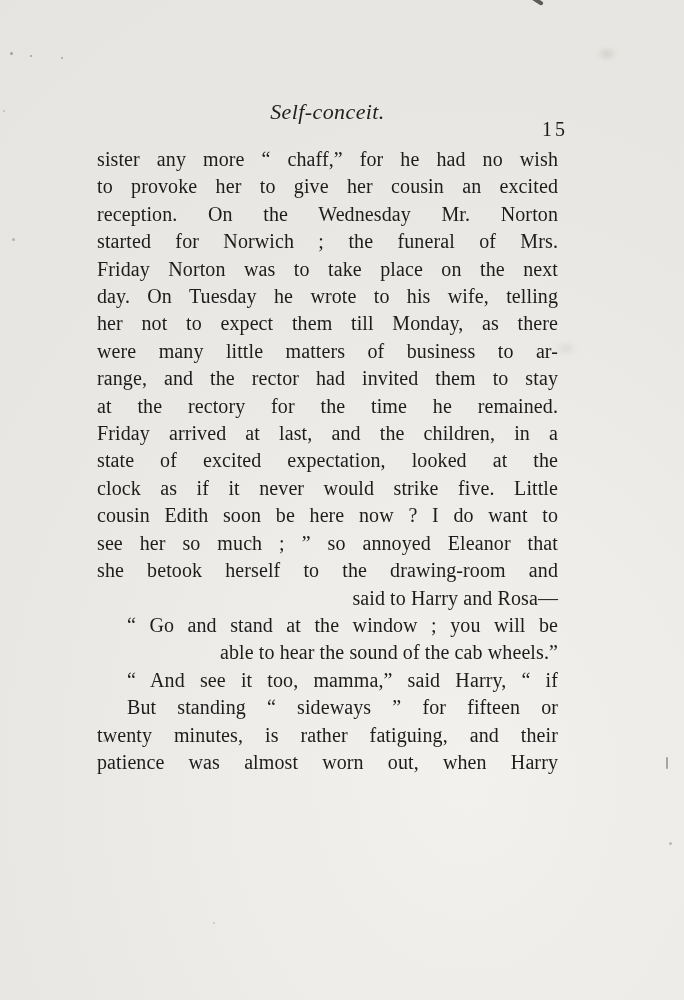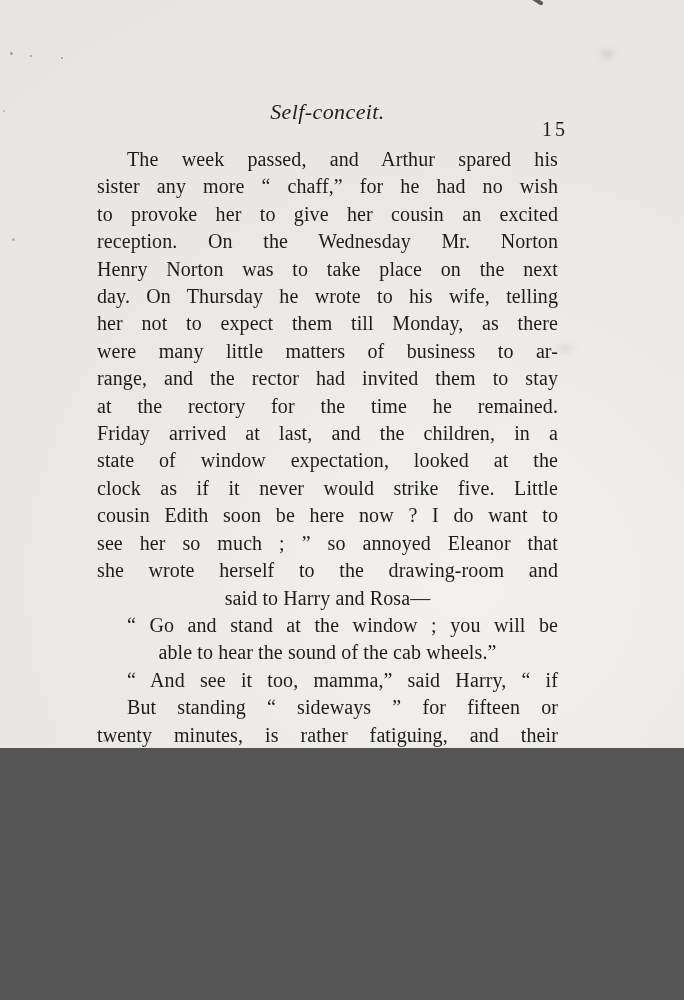--- a/index.html
+++ b/index.html
@@ -3,21 +3,21 @@
 <meta charset="utf-8">
 <style>
   html, body {
     margin: 0;
     padding: 0;
     background: #555;
   }
   .page {
     position: relative;
     width: 684px;
-    height: 748px;
+    height: 1000px;
     overflow: hidden;
     background:
       radial-gradient(140% 120% at 68% 78%, var(--paper-light, #f2f1ee) 0%, var(--paper, #eae8e5) 45%, #e4e2de 100%);
     font-family: "Liberation Serif", "DejaVu Serif", serif;
     color: var(--ink, #1d1d1d);
   }
 
   
   .running-head {
     position: absolute;
@@ -49,21 +49,21 @@
   .text-block {
     position: absolute;
     left: 97px;
     top: 146px;
     width: 461px;
   }
   .line {
     font-size: 20px;
     line-height: 27.4px;
     white-space: normal;
-    text-align: center;
+    text-align: right;
     letter-spacing: 0.1px;
   }
   .line.justify {
     text-align: justify;
     text-align-last: justify;
   }
   .line.indent {
     padding-left: 30px;
   }
 
@@ -92,36 +92,36 @@
 <body>
 
 <div class="page">
 
   <header class="running-head">
     <span class="head-title">Self-conceit.</span>
     <span class="folio">15</span>
   </header>
 
   <main class="text-block">
-      <div class="line indent justify">The week passed, and Arthur spared his</div>
       <div class="line justify">sister any more “ chaff,” for he had no wish</div>
       <div class="line justify">to provoke her to give her cousin an excited</div>
       <div class="line justify">reception.  On the Wednesday Mr. Norton</div>
-      <div class="line justify">Henry Norton was to take place on the next</div>
-      <div class="line justify">day.  On Thursday he wrote to his wife, telling</div>
+      <div class="line justify">started for Norwich ; the funeral of Mrs.</div>
+      <div class="line justify">Friday Norton was to take place on the next</div>
+      <div class="line justify">day.  On Tuesday he wrote to his wife, telling</div>
       <div class="line justify">her not to expect them till Monday, as there</div>
       <div class="line justify">were many little matters of business to ar-</div>
       <div class="line justify">range, and the rector had invited them to stay</div>
       <div class="line justify">at the rectory for the time he remained.</div>
       <div class="line justify">Friday arrived at last, and the children, in a</div>
-      <div class="line justify">state of window expectation, looked at the</div>
+      <div class="line justify">state of excited expectation, looked at the</div>
       <div class="line justify">clock as if it never would strike five.  Little</div>
       <div class="line justify">cousin Edith soon be here now ?  I do want to</div>
       <div class="line justify">see her so much ; ” so annoyed Eleanor that</div>
-      <div class="line justify">she wrote herself to the drawing-room and</div>
+      <div class="line justify">she betook herself to the drawing-room and</div>
       <div class="line">said to Harry and Rosa—</div>
       <div class="line indent justify">“ Go and stand at the window ; you will be</div>
       <div class="line">able to hear the sound of the cab wheels.”</div>
       <div class="line indent justify">“ And see it too, mamma,” said Harry, “ if</div>
       <div class="line indent justify">But standing “ sideways ” for fifteen or</div>
       <div class="line justify">twenty minutes, is rather fatiguing, and their</div>
       <div class="line justify">patience was almost worn out, when Harry</div>
     </main>
 
   <span class="scratch" style="left:528px; top:-2px; width:16px; height:4px; transform:rotate(32deg);"></span>

